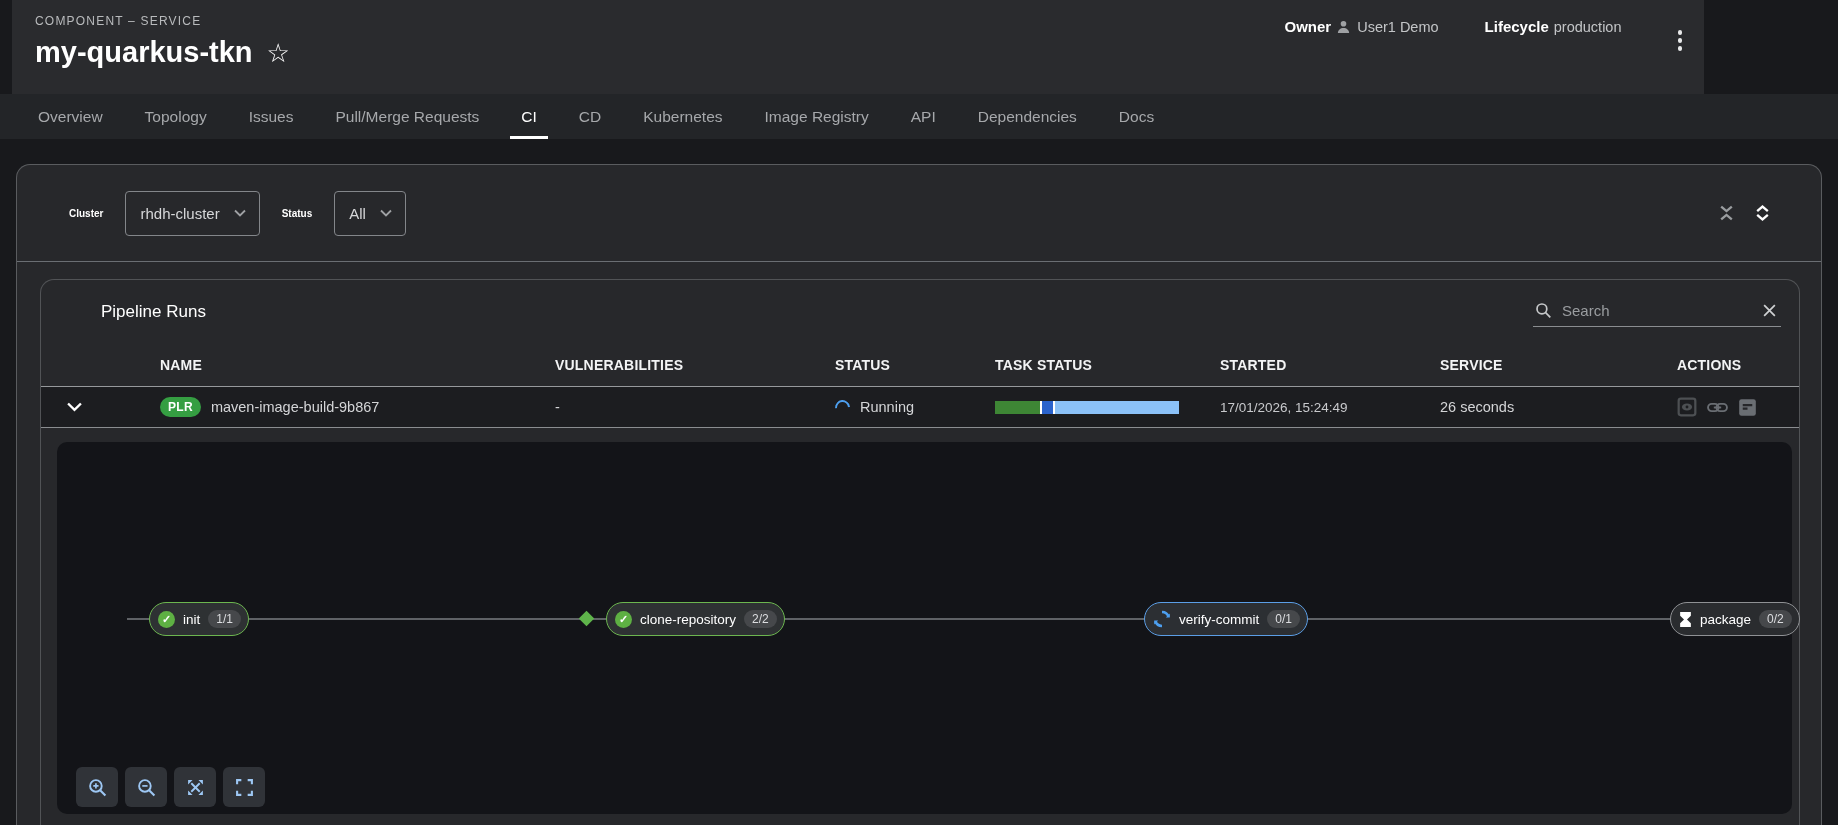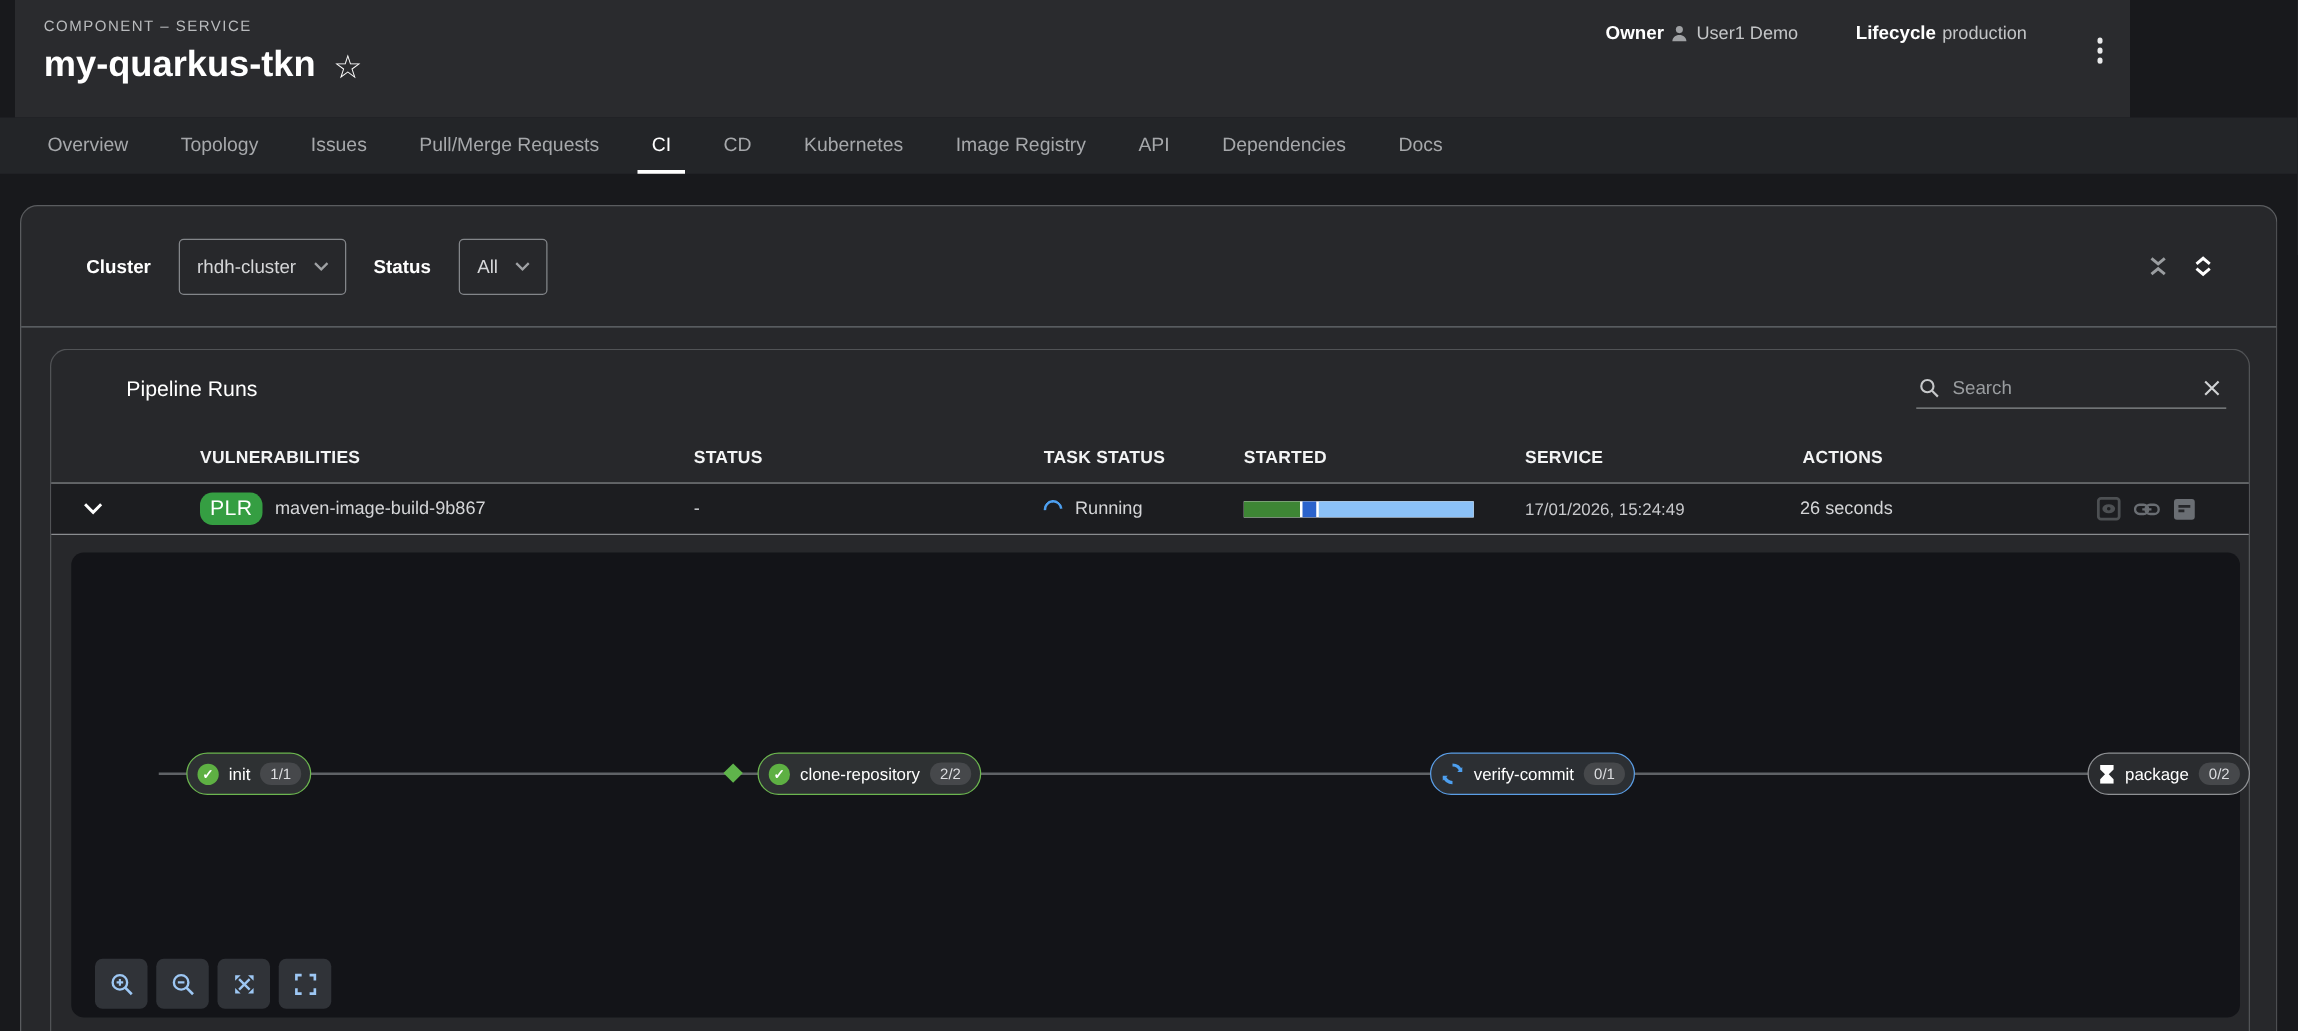--- a/index.html
+++ b/index.html
@@ -48,21 +48,21 @@
   }
 
   
   .outer-card {
     position:absolute; left:16px; top:164px; width:1806px; height:690px;
     background:#27282b; border:1px solid #5a5c5f; border-radius:14px 14px 0 0; border-bottom:none;
   }
   .filter-row {
     height:96px; display:flex; align-items:center; padding:0 26px 0 52px; gap:22px;
   }
-  .filter-label { font-size:15px; font-weight:bold; color:#ffffff; }
+  .filter-label { font-size:10px; font-weight:bold; color:#ffffff; }
   .select {
     display:flex; align-items:center; gap:14px; height:45px;
     border:1px solid #83868a; border-radius:4px; padding:0 13px 0 14px;
     font-size:15px; color:#d6d7d9; cursor:pointer; background:transparent;
   }
   .filter-spacer { flex:1; }
   .panel-toggles { display:flex; align-items:center; gap:15px; padding-right:22px; }
   .icon-btn { background:none; border:none; cursor:pointer; padding:2px; display:flex; }
   .divider { height:1px; background:#6a6e73; }
 
@@ -98,21 +98,21 @@
   .thead .th {
     font-size:14px; font-weight:bold; color:#f3f4f5; letter-spacing:0.2px; padding-left:24px;
   }
   .trow {
     height:41px; background:#1c1d20; border-bottom:1px solid #8a8d90;
   }
   .cell { padding-left:24px; display:flex; align-items:center; gap:10px; font-size:14.5px; color:#d4d5d7; }
   .cell.c-expand { padding-left:18px; }
   .expand-btn { background:none; border:none; cursor:pointer; display:flex; padding:4px 8px; }
   .plr-badge {
-    background:#359e42; color:#ffffff; font-size:17px; font-weight:normal;
+    background:#359e42; color:#ffffff; font-size:12px; font-weight:bold;
     border-radius:10px; padding:3px 8px; letter-spacing:0.3px;
   }
   .spinner {
     width:15px; height:15px; border-radius:50%;
     border:2.5px solid transparent; border-top-color:#4d9fef; border-left-color:#4d9fef;
     transform:rotate(40deg); flex:0 0 auto;
   }
   .progress {
     width:184px; height:13px; background:#ffffff; display:flex; gap:2px; overflow:hidden;
   }
@@ -255,20 +255,21 @@
         <button class="search-clear">
           <svg width="15" height="15" viewBox="0 0 14 14">
               <path d="M2 2l10 10M12 2L2 12" stroke="#cfd1d3" stroke-width="1.6"></path>
             </svg>
         </button>
       </div>
     </div>
 
     <div class="grid-row thead">
       <div class="th"></div>
+      <div class="th">NAME</div>
       <div class="th">VULNERABILITIES</div>
       <div class="th">STATUS</div>
       <div class="th">TASK STATUS</div>
       <div class="th">STARTED</div>
       <div class="th">SERVICE</div>
       <div class="th" style="padding-left:26px;">ACTIONS</div>
     </div>
 
     <div class="grid-row trow">
       <div class="cell c-expand">

